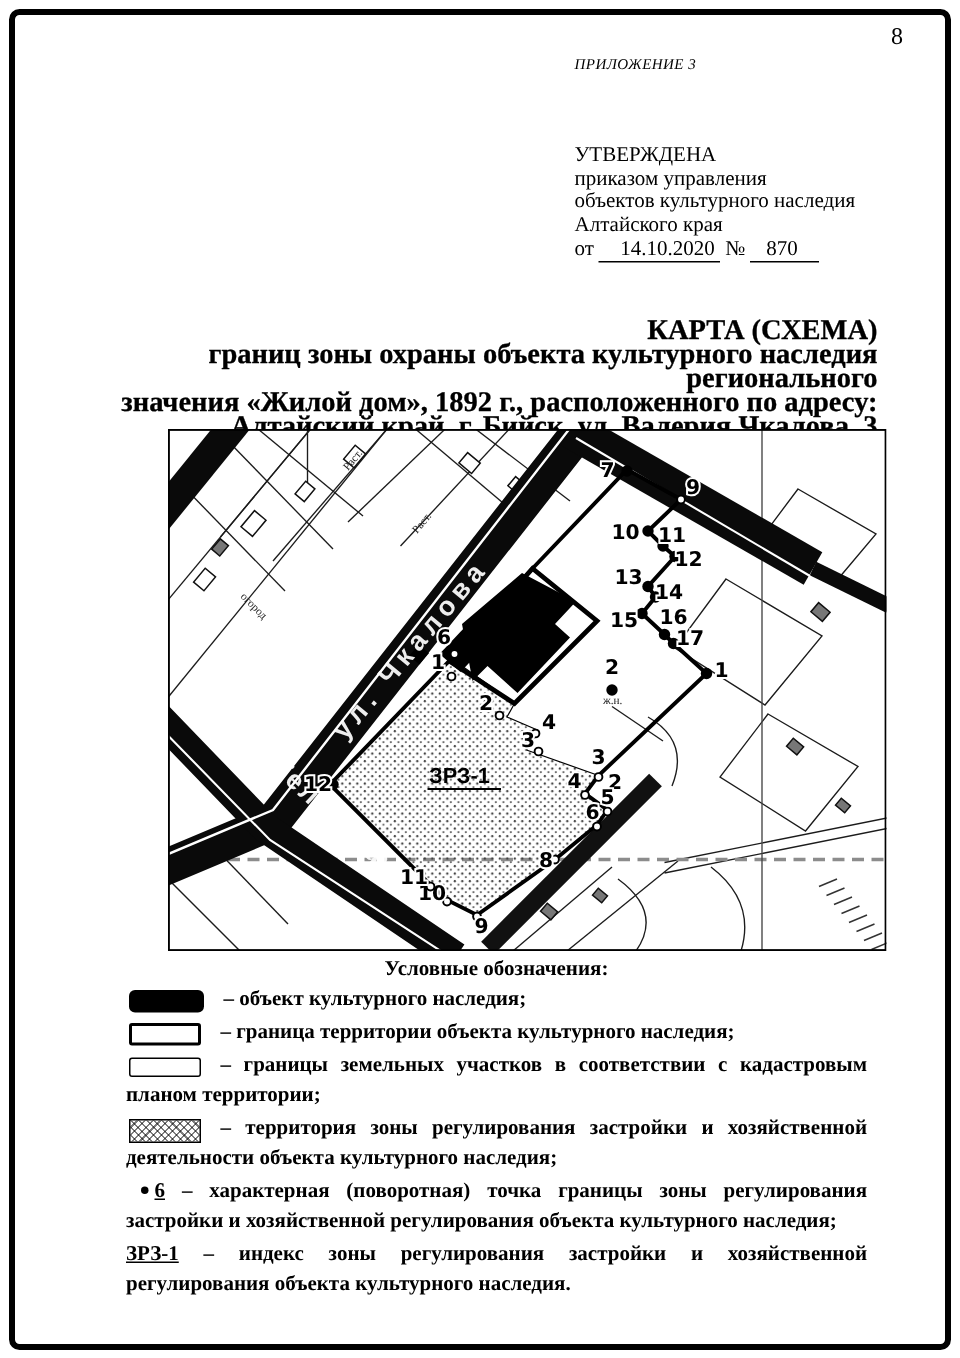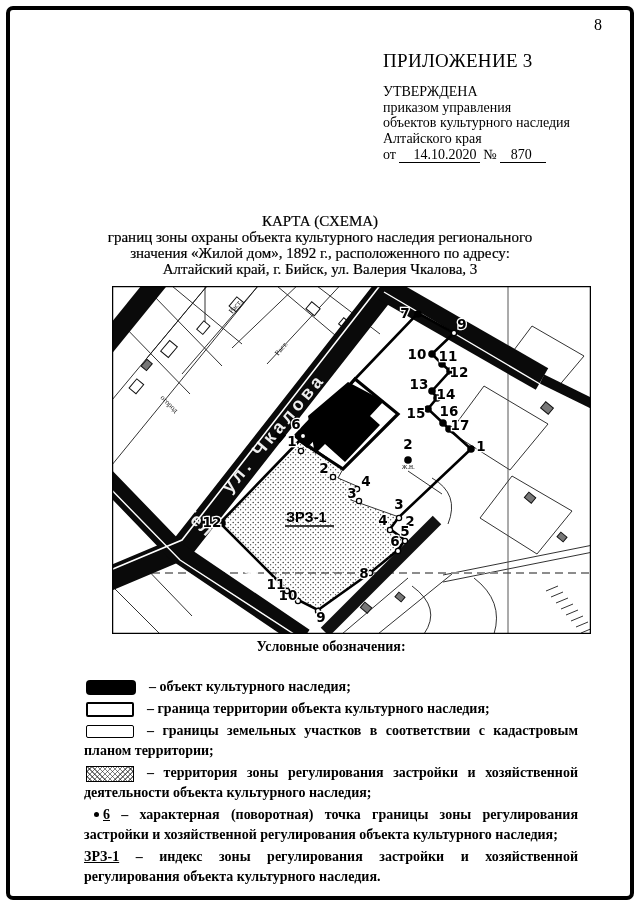--- a/index.html
+++ b/index.html
@@ -5,30 +5,30 @@
   html,body{margin:0;padding:0;}
   body{
     width:640px;height:905px;position:relative;background:#ffffff;
     font-family:"Liberation Serif", serif;color:#000;overflow:hidden;
   }
   .page-frame{
     position:absolute;left:6px;top:6px;width:620px;height:886px;
     border:4px solid #000;border-radius:7px;pointer-events:none;
   }
   .page-number{position:absolute;top:16px;right:38px;font-size:16px;}
-  .appendix{position:absolute;left:383px;top:50px;font-size:19px;letter-spacing:.3px;}
-  .approval{position:absolute;left:383px;top:84px;width:236px;font-size:14px;line-height:15.6px;}
+  .appendix{position:absolute;left:383px;top:38px;font-size:10px;letter-spacing:.3px;font-style:italic;}
+  .approval{position:absolute;left:383px;top:96px;width:236px;font-size:14px;line-height:15.6px;}
   .approval div{white-space:nowrap;}
   .order-line{margin-top:1px;}
   .ul{border-bottom:1.2px solid #000;text-align:right;}
-  .title-block{position:absolute;left:55px;top:213px;width:530px;text-align:center;
-    font-size:15px;line-height:16px;font-weight:normal;-webkit-text-stroke:.2px #000;}
+  .title-block{position:absolute;left:55px;top:213px;width:530px;text-align:right;
+    font-size:19px;line-height:16px;font-weight:bold;-webkit-text-stroke:.2px #000;}
   .map-wrap{position:absolute;left:112px;top:286px;width:479px;height:348px;background:#fff;}
   .legend{position:absolute;left:84px;top:637px;width:494px;font-size:14px;font-weight:bold;line-height:20px;}
-  .legend-title{text-align:center;margin-bottom:20px;}
+  .legend-title{text-align:center;margin-bottom:0;}
   .legend p{margin:0 0 2px 0;text-align:justify;}
   .swatch{float:left;margin:3px 13px 1px 2px;}
   .sw-object{width:50px;height:15px;background:#000;border-radius:4px;}
   .sw-territory{width:44px;height:11px;border:2.6px solid #000;border-radius:2px;background:#fff;}
   .sw-parcel{width:46px;height:11px;border:1.3px solid #000;border-radius:2px;background:#fff;margin-top:4px;}
   .sw-zone{width:46px;height:14px;border:1.3px solid #000;background:
      repeating-linear-gradient(45deg, rgba(0,0,0,0) 0 2.6px, rgba(0,0,0,.5) 2.6px 3.6px),
      repeating-linear-gradient(-45deg, rgba(0,0,0,0) 0 2.6px, rgba(0,0,0,.5) 2.6px 3.6px);}
   .pt-bullet{display:inline-block;width:5px;height:5px;border-radius:50%;background:#000;
      vertical-align:2px;margin:0 4px 0 10px;}

